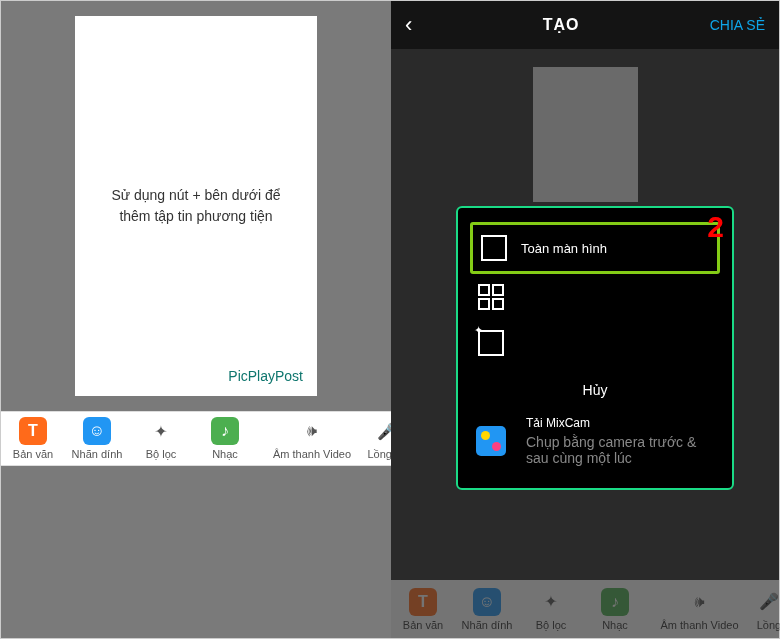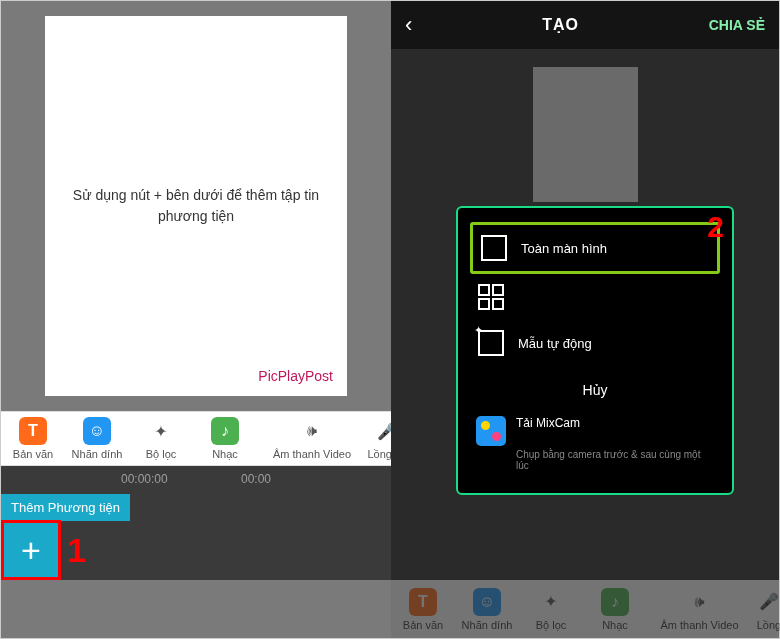--- a/index.html
+++ b/index.html
@@ -4,23 +4,23 @@
 <style>
 *{margin:0;padding:0;box-sizing:border-box;font-family:Arial,Helvetica,sans-serif}
 body{background:#fff;width:780px;height:639px;overflow:hidden}
 .container{display:flex;width:100%;height:100%;border:1px solid #ccc}
 .pane{position:relative;height:100%}
 .left{width:390px;background:#7a7a7a}
 .right{width:390px;background:#2a2a2a}
 
 
 .preview-area{height:410px;background:#7a7a7a;display:flex;align-items:center;justify-content:center;position:relative}
-.preview-card{background:#fff;width:302px;height:380px;display:flex;align-items:center;justify-content:center;position:relative}
+.preview-card{background:#fff;width:242px;height:380px;display:flex;align-items:center;justify-content:center;position:relative}
 .preview-text{font-size:14px;color:#333;text-align:center;padding:0 24px;line-height:1.5}
-.watermark{position:absolute;right:14px;bottom:12px;color:#be185d;font-size:14px}
+.watermark{position:absolute;right:14px;bottom:12px;color:#0f766e;font-size:14px}
 .toolbar{height:55px;background:#fff;display:flex;align-items:center;border-top:1px solid #ddd;border-bottom:1px solid #ddd}
 .tool{flex:0 0 auto;width:64px;display:flex;flex-direction:column;align-items:center;justify-content:center;height:100%;gap:3px}
 .tool.wide{width:110px}
 .tool-icon{width:28px;height:28px;border-radius:6px;display:flex;align-items:center;justify-content:center;font-size:16px}
 .icon-orange{background:#ff6a1a;color:#fff;font-weight:bold}
 .icon-blue{background:#2196f3;color:#fff}
 .icon-wand{color:#555}
 .icon-green{background:#4caf50;color:#fff}
 .icon-speaker{color:#555}
 .tool-label{font-size:11px;color:#555}
@@ -29,40 +29,40 @@
 .add-label{position:absolute;left:0;bottom:59px;background:#1aa9c8;color:#fff;font-size:13px;padding:6px 10px}
 .add-label:after{content:"";position:absolute;left:18px;bottom:-8px;border:5px solid transparent;border-top-color:#1aa9c8}
 .add-btn-wrap{position:absolute;left:0;bottom:0;border:3px solid #ff0000;width:60px;height:60px}
 .add-btn{width:100%;height:100%;background:#1aa9c8;display:flex;align-items:center;justify-content:center;color:#fff;font-size:34px;font-weight:300}
 .badge1{position:absolute;left:66px;bottom:10px;color:#ff0000;font-size:34px;font-weight:bold}
 
 
 .r-header{height:48px;display:flex;align-items:center;justify-content:space-between;padding:0 14px;background:#141414}
 .back-btn{color:#fff;font-size:22px}
 .r-title{color:#fff;font-size:16px;font-weight:bold;letter-spacing:1px}
-.share{color:#86efac;font-size:14px;font-weight:bold}
+.share{color:#0ea5e9;font-size:14px;font-weight:normal}
 .r-preview{height:155px;display:flex;justify-content:center;align-items:flex-start;padding-top:18px}
 .r-card{width:105px;height:135px;background:#6a6a6a}
 .dialog{position:absolute;left:65px;right:45px;top:205px;background:#000;border:2px solid #1adb86;border-radius:6px;padding:14px 12px}
 .badge2{position:absolute;right:8px;top:2px;color:#ff0000;font-size:30px;font-weight:bold}
 .dlg-title{color:#fff;text-align:center;font-size:14px;margin-bottom:12px}
 .opt{display:flex;align-items:center;gap:14px;padding:10px 8px;border-radius:3px}
 .opt.highlight{border:3px solid #84cc16}
 .opt-icon{width:26px;height:26px;flex:0 0 26px}
 .sq-outline{border:2px solid #fff}
 .opt-text{flex:1}
 .opt-label{color:#fff;font-size:13px}
 .opt-sub{color:#888;font-size:10px;margin-top:2px}
 .cancel{color:#fff;text-align:center;font-weight:normal;font-size:14px;padding:10px 0;margin-top:6px}
-.promo{display:flex;gap:10px;padding:8px 6px;align-items:flex-start}
+.promo{display:flex;gap:20px;padding:8px 6px;align-items:center}
 .promo-icon{width:30px;height:30px;background:#2196f3;border-radius:5px;position:relative;flex:0 0 30px}
 .promo-icon:before{content:"";position:absolute;left:5px;top:5px;width:9px;height:9px;background:#ffd600;border-radius:50%}
 .promo-icon:after{content:"";position:absolute;right:5px;bottom:5px;width:9px;height:9px;background:#ff4081;border-radius:50%}
 .promo-text .t1{color:#fff;font-size:12px}
-.promo-text .t2{color:#888;font-size:10px;margin-top:19px}
+.promo-text .t2{color:#888;font-size:14px;margin-top:4px}
 .r-toolbar{position:absolute;left:0;right:0;bottom:0;height:58px;background:#fff;display:flex;align-items:center;opacity:.35}
 .tool2{flex:0 0 auto;width:64px;display:flex;flex-direction:column;align-items:center;gap:3px}
 .tool2.wide{width:105px}
 .tool2 .tool-label{font-size:11px;color:#333}
 
 
 .ic-split{display:grid;grid-template-columns:1fr 1fr;grid-template-rows:1fr 1fr;gap:2px;width:26px;height:26px}
 .ic-split span{background:transparent;border:2px solid #fff}
 .ic-bars{display:flex;align-items:flex-end;gap:3px;width:26px;height:26px}
 .ic-bars span{width:6px;background:#fff}
@@ -105,31 +105,20 @@
       <div class="tool wide">
         <div class="tool-icon icon-speaker">🕪</div>
         <div class="tool-label">Âm thanh Video</div>
       </div>
       <div class="tool" style="width:40px">
         <div class="tool-icon">🎤</div>
         <div class="tool-label">Lồng tiế</div>
       </div>
     </div>
 
-    <div class="timeline">
-      <div class="time-row">
-        <span>00:00:00</span>
-        <span>00:00</span>
-      </div>
-      <div class="add-label">Thêm Phương tiện</div>
-      <div class="add-btn-wrap">
-        <div class="add-btn">+</div>
-      </div>
-      <div class="badge1">1</div>
-    </div>
   </div>
 
   <div class="pane right">
     <div class="r-header">
       <div class="back-btn">‹</div>
       <div class="r-title">TẠO</div>
       <div class="share">CHIA SẺ</div>
     </div>
 
     <div class="r-preview">
@@ -154,23 +143,20 @@
               <span></span>
               <span></span>
             </div>
         </div>
       </div>
 
 
       <div class="opt">
         <div class="opt-icon">
             <div class="ic-auto"></div>
-          </div>
-        <div class="opt-text">
-            <div class="opt-label">Mẫu tự động</div>
           </div>
       </div>
 
       <div class="cancel">Hủy</div>
 
       <div class="promo">
         <div class="promo-icon"></div>
         <div class="promo-text">
           <div class="t1">Tải MixCam</div>
           <div class="t2">Chụp bằng camera trước &amp; sau cùng một lúc</div>

